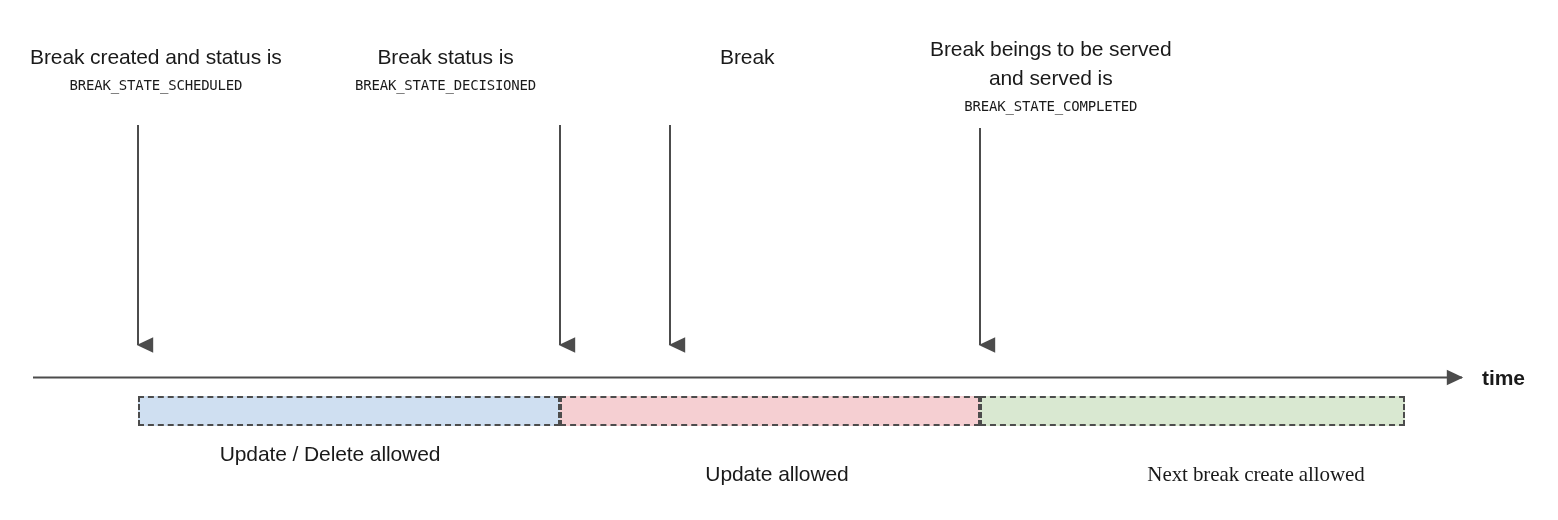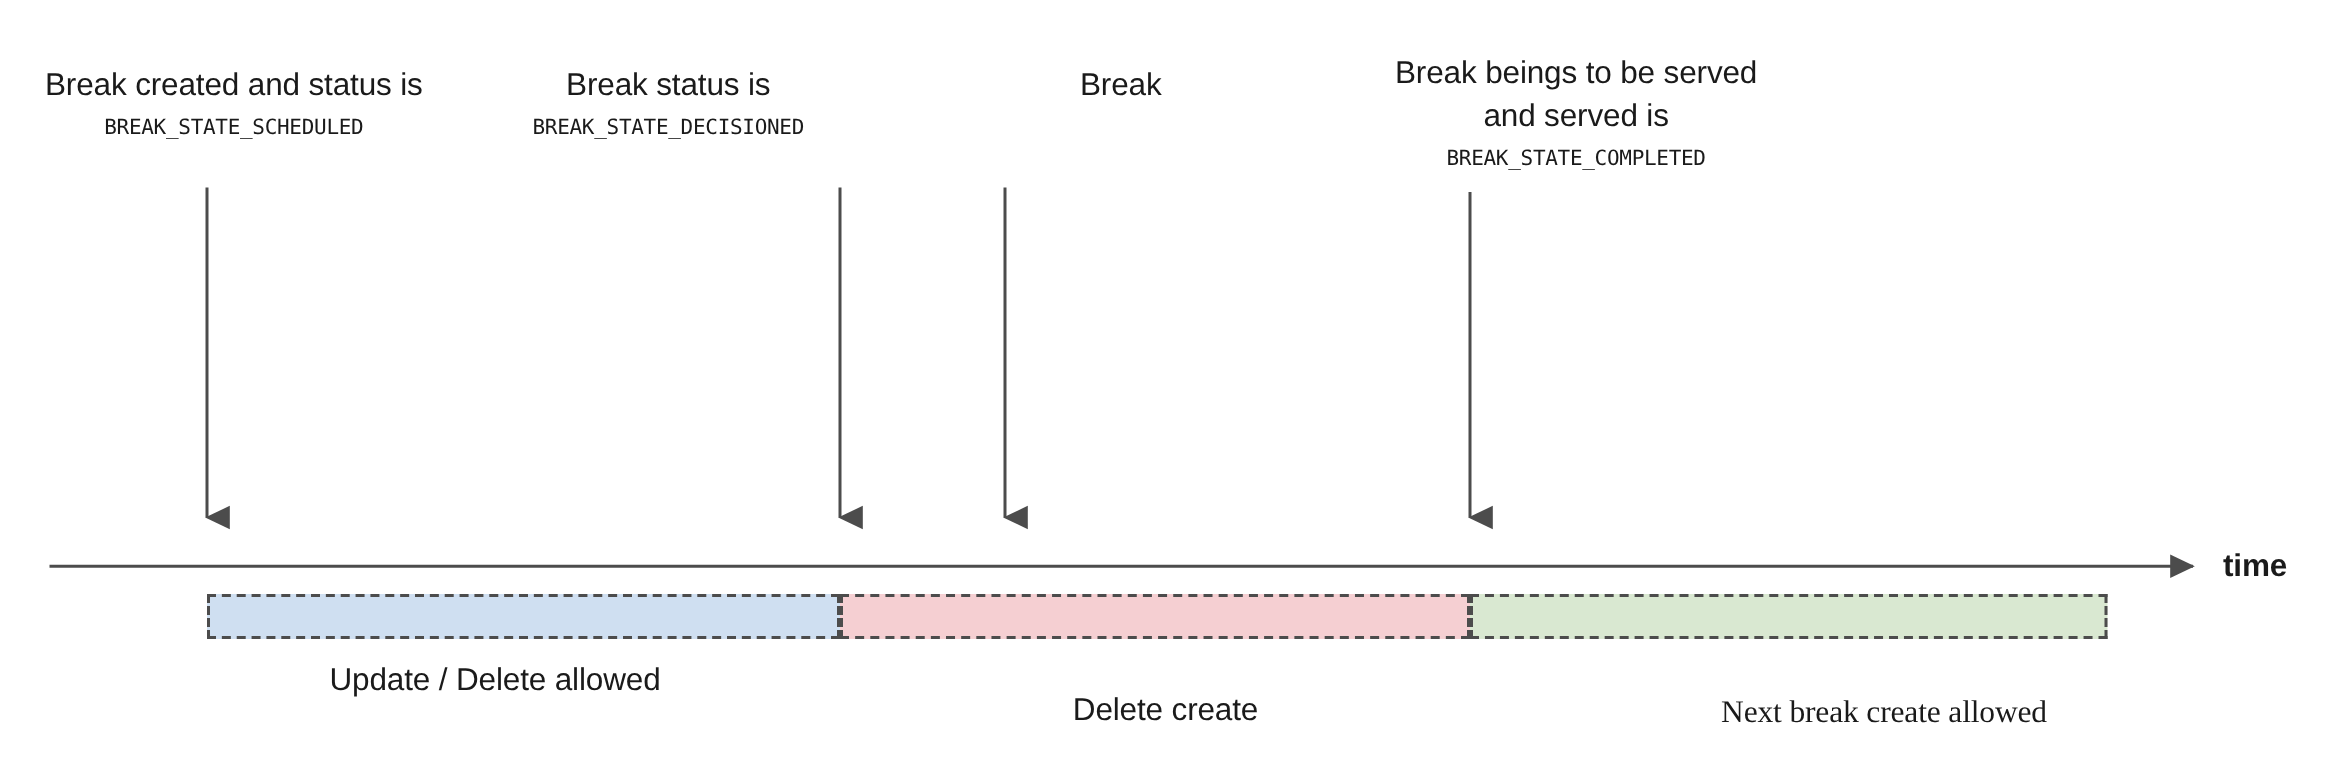--- a/index.html
+++ b/index.html
@@ -124,16 +124,16 @@
     </g>
   </svg>
 
   <div class="band" style="left:138px; width:422px; background:#cfdff1;"></div>
   <div class="band" style="left:560px; width:420px; background:#f5cfd2;"></div>
   <div class="band" style="left:980px; width:425px; background:#d9e8d1;"></div>
 
   <div class="axis-label" style="left:1482px; top:366px;">time</div>
 
   <div class="caption" style="left:330px; top:442px;">Update / Delete allowed</div>
-  <div class="caption" style="left:777px; top:462px;">Delete create</div>
+  <div class="caption" style="left:777px; top:462px;">Update allowed</div>
   <div class="caption" style="left:1256px; top:462px;font-family:Liberation Serif, serif;">Next break create allowed</div>
 
 </div>
 
 </body></html>

